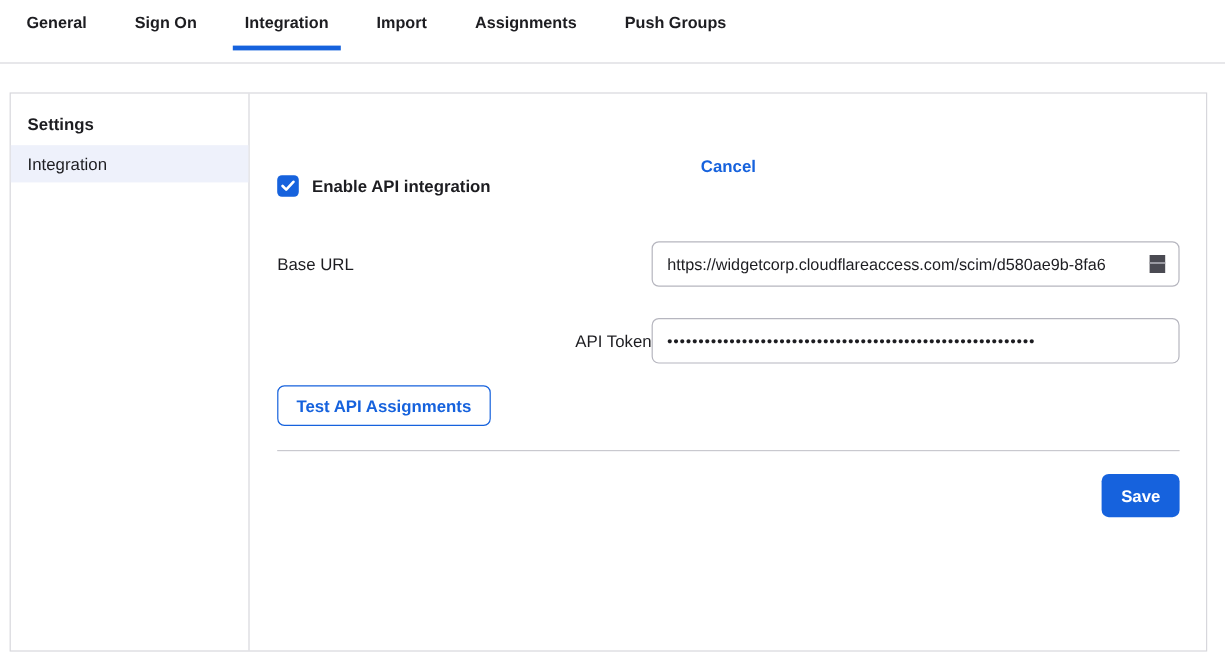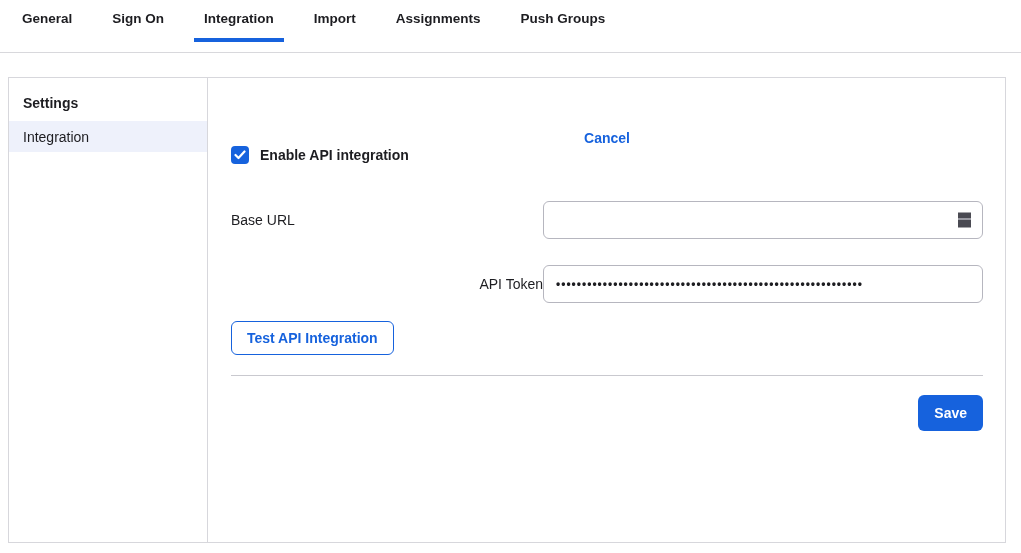--- a/index.html
+++ b/index.html
@@ -101,33 +101,34 @@
           <polyline points="1.5,5 4.5,8 10.5,1.5" fill="none" stroke="#ffffff" stroke-width="2.2" stroke-linecap="round" stroke-linejoin="round"></polyline>
         </svg>
       </span>
       <span class="checkbox-label">Enable API integration</span>
     </div>
 
 
     <div class="form-row first">
       <label class="form-label">Base URL</label>
       <div class="text-input">
+        <span class="input-value">https://widgetcorp.cloudflareaccess.com/scim/d580ae9b-8fa6</span>
         <span class="selection-artifact"></span>
       </div>
     </div>
 
     <div class="form-row second">
       <label class="form-label">API Token</label>
       <div class="text-input">
         <span class="input-value masked">•••••••••••••••••••••••••••••••••••••••••••••••••••••••••••</span>
       </div>
     </div>
 
     <div class="test-btn-row">
-      <button class="test-btn">Test API Integration</button>
+      <button class="test-btn">Test API Assignments</button>
     </div>
 
     <div class="divider"></div>
 
     <div class="save-row">
       <button class="save-btn">Save</button>
     </div>
 
   </div>
 </section>

